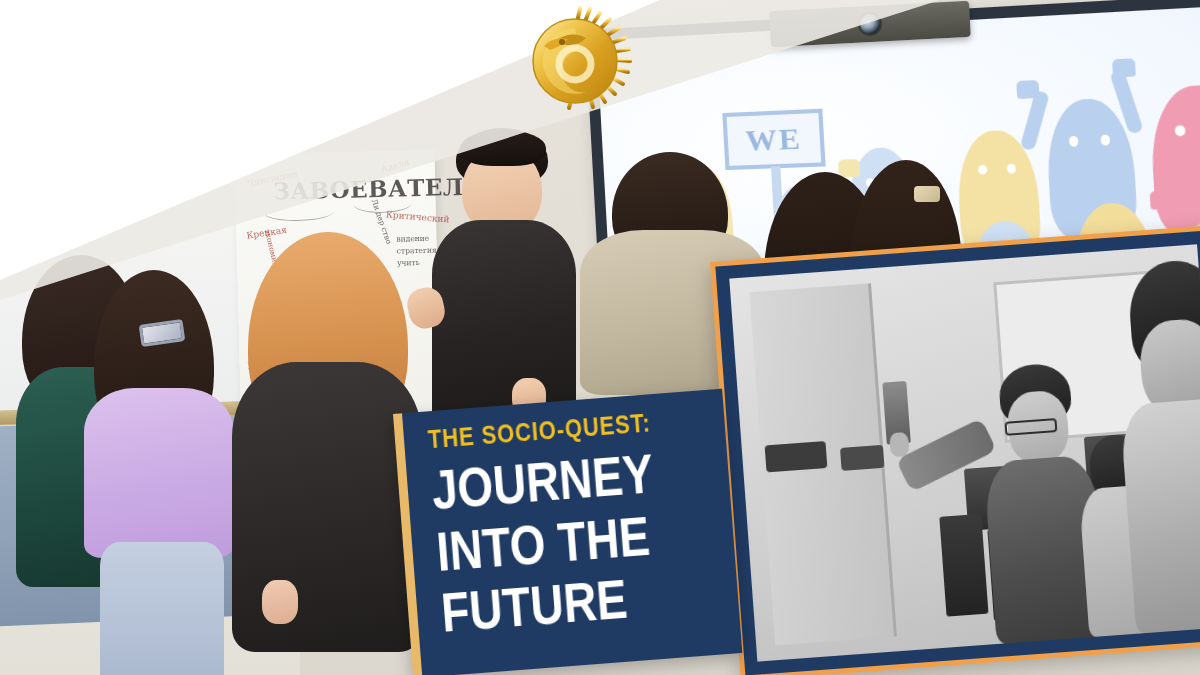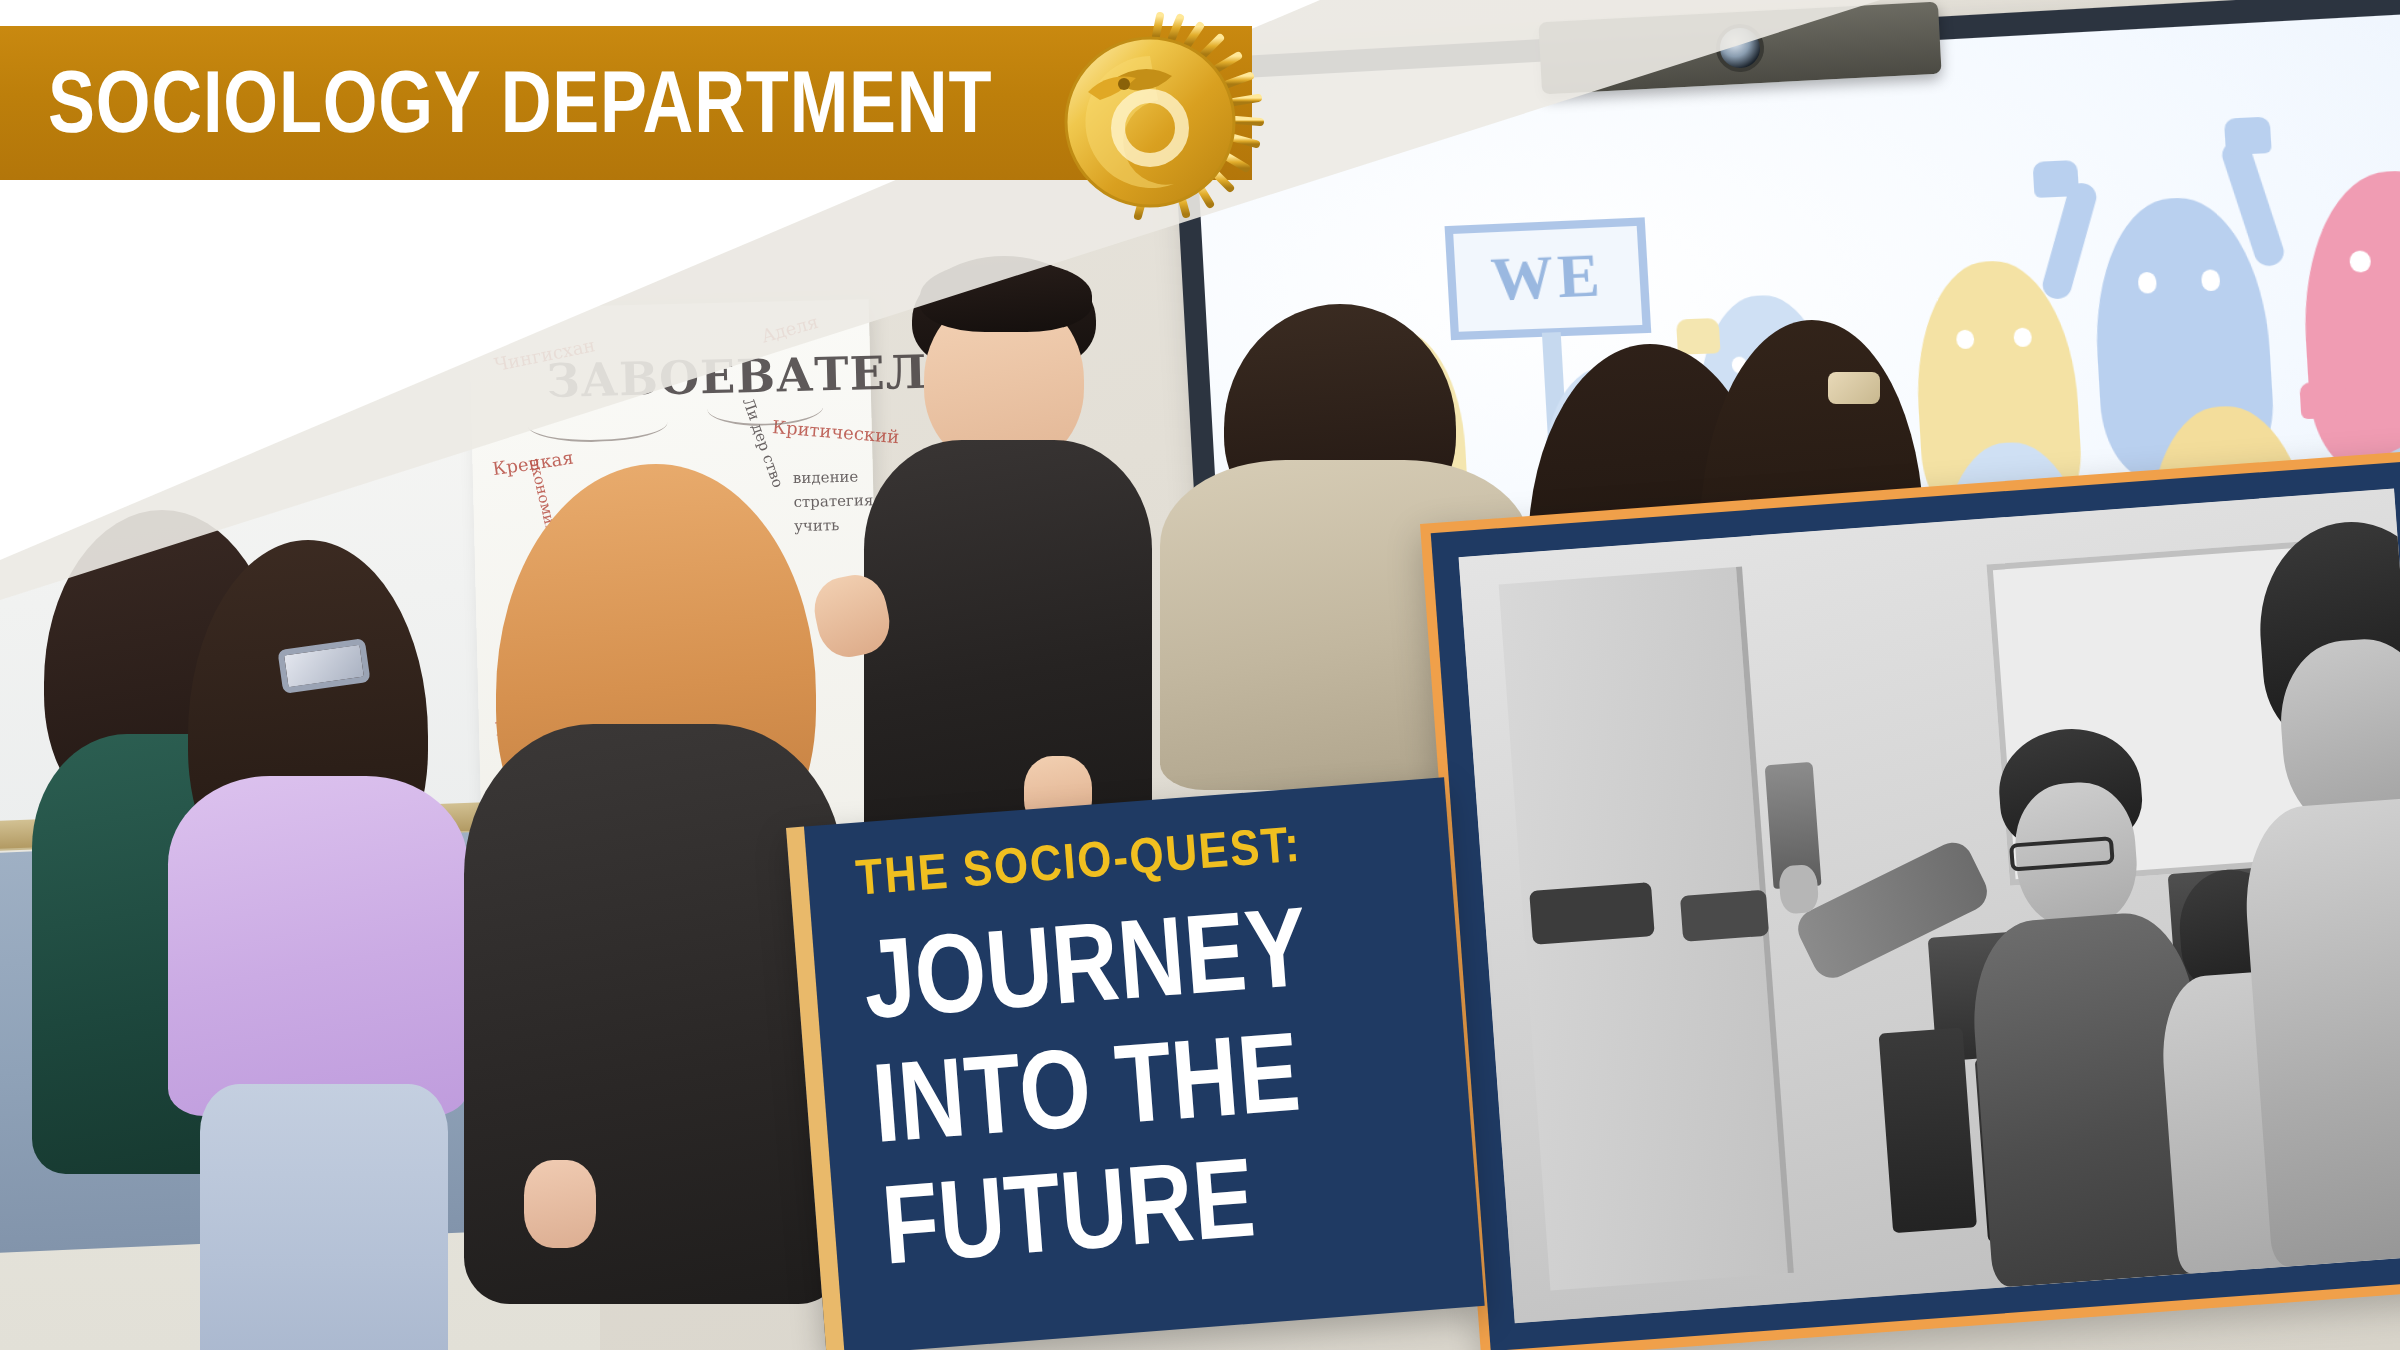--- a/index.html
+++ b/index.html
@@ -284,23 +284,20 @@
       <div style="position:absolute; left:66px; top:26px; width:26px; height:16px; border-radius:4px;
            background:linear-gradient(135deg,#e8d9b8,#c8b88f);"></div>
       <div class="body" style="left:0; top:150px; width:120px; height:100px;
            background:linear-gradient(170deg,#dcd9d2,#c7c4bc);"></div>
     </div>
   </div>
 
   <div class="wedge2"></div>
   <div class="wedge"></div>
 
-  <div class="banner">
-    <div class="banner-title">SOCIOLOGY DEPARTMENT</div>
-  </div>
 
   <div class="emblem">
     <svg viewBox="0 0 120 110" width="120" height="110" aria-hidden="true">
       <defs>
         <linearGradient id="gold" x1="0" y1="0" x2="1" y2="1">
           <stop offset="0%" stop-color="#fff0b8"></stop>
           <stop offset="28%" stop-color="#f0c84e"></stop>
           <stop offset="58%" stop-color="#d9a020"></stop>
           <stop offset="100%" stop-color="#b9820f"></stop>
         </linearGradient>

